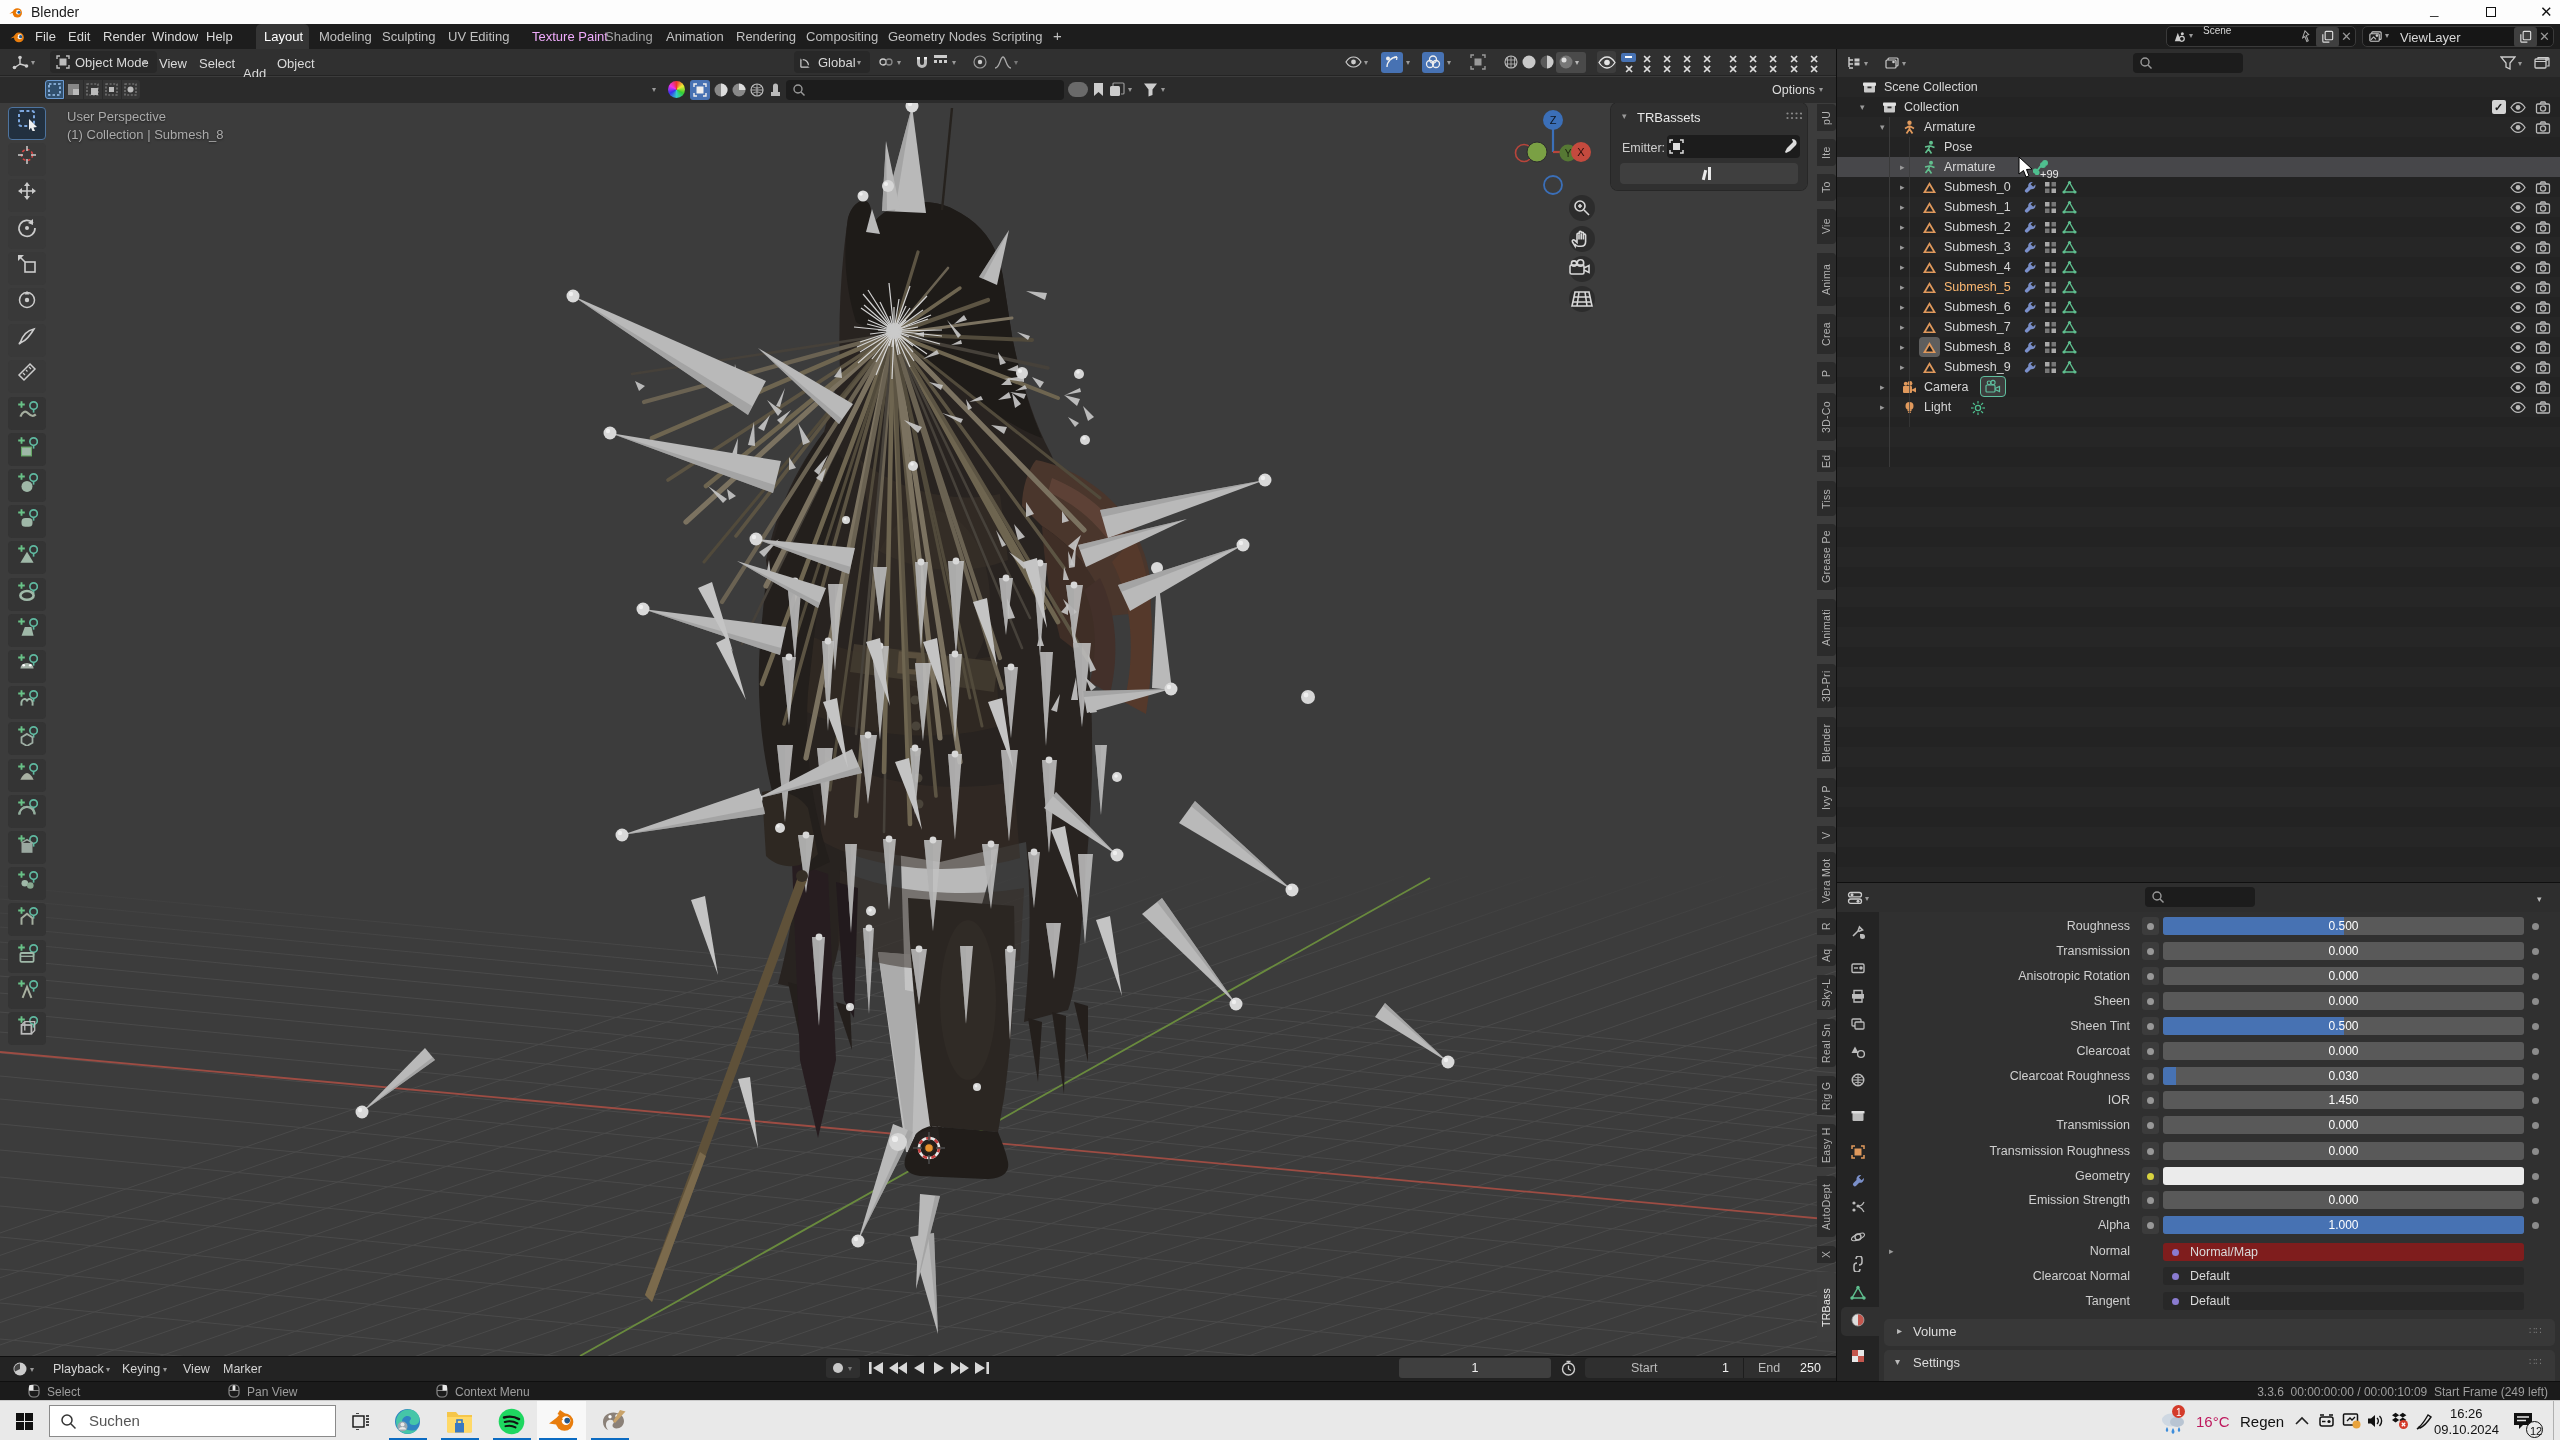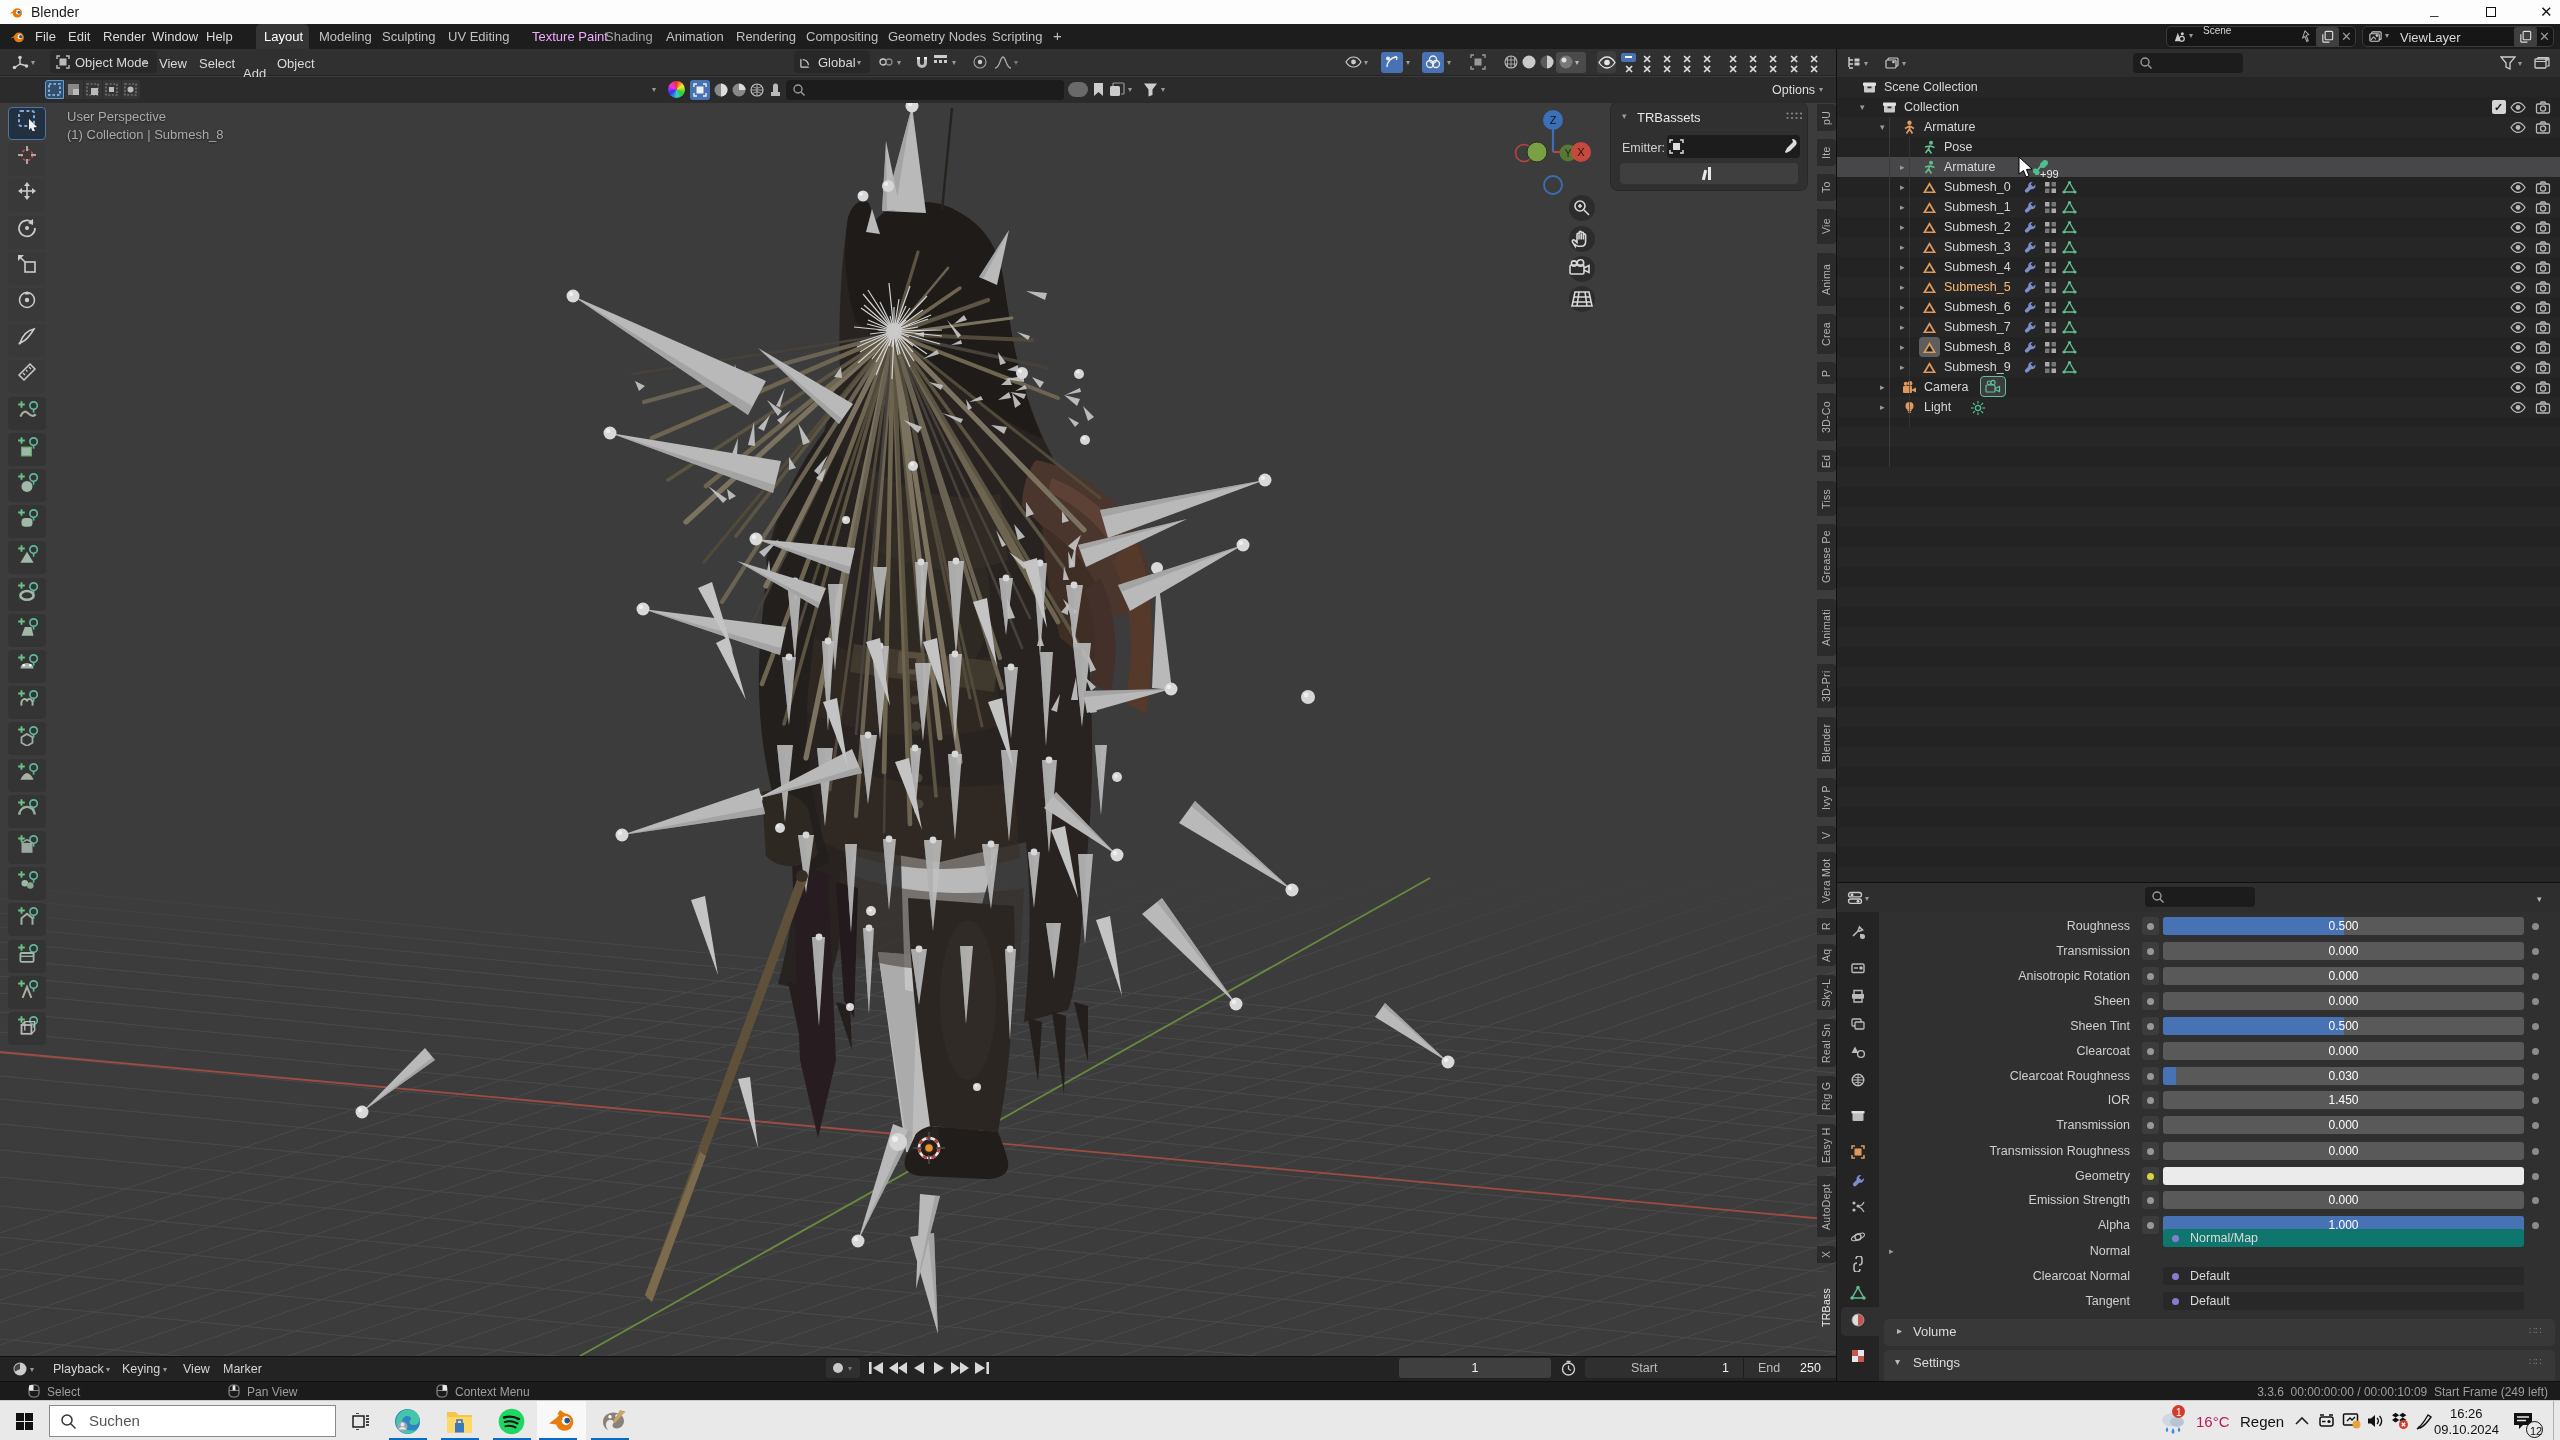--- a/index.html
+++ b/index.html
@@ -1728,21 +1728,21 @@
     <div class="t" style="right:430px;top:336px;font-size:12.5px;color:#cfcfcf;position:absolute">Alpha</div>
     <div class="a" style="left:305px;top:333px;width:17px;height:18px;background:#3c3c3c;border-radius:3px">
       <div class="a" style="left:5px;top:5.5px;width:7px;height:7px;border-radius:50%;background:#989898"></div>
     </div>
     <div class="a" style="left:326px;top:333px;width:361px;height:18px;background:#595959;border-radius:3px;overflow:hidden;color:#fff;font-size:12px;text-align:center;line-height:18px">
       <div style="position:absolute;left:0;top:0;bottom:0;width:100.0%;background:#4772b3"></div>
       <div style="position:relative">1.000</div>
     </div>
     <div class="a" style="left:695px;top:338.5px;width:7px;height:7px;border-radius:50%;background:#8b8b8b"></div>
     <div class="t" style="right:430px;top:362px;font-size:12.5px;color:#cfcfcf;position:absolute">Normal</div>
-    <div class="a" style="left:326px;top:346px;width:361px;height:18px;background:#0f766e;border-radius:3px;color:#dadada;font-size:12.5px;line-height:18px;padding-left:27px">Normal/Map<div class="a" style="left:9px;top:5.5px;width:7px;height:7px;border-radius:50%;background:#8a7bd0"></div></div>
+    <div class="a" style="left:326px;top:360px;width:361px;height:18px;background:#7f1d1d;border-radius:3px;color:#dadada;font-size:12.5px;line-height:18px;padding-left:27px">Normal/Map<div class="a" style="left:9px;top:5.5px;width:7px;height:7px;border-radius:50%;background:#8a7bd0"></div></div>
     <div class="t" style="right:430px;top:387px;font-size:12.5px;color:#cfcfcf;position:absolute">Clearcoat Normal</div>
     <div class="a" style="left:326px;top:384px;width:361px;height:18px;background:#282828;border-radius:3px;color:#dadada;font-size:12.5px;line-height:18px;padding-left:27px">Default<div class="a" style="left:9px;top:5.5px;width:7px;height:7px;border-radius:50%;background:#8a7bd0"></div></div>
     <div class="t" style="right:430px;top:412px;font-size:12.5px;color:#cfcfcf;position:absolute">Tangent</div>
     <div class="a" style="left:326px;top:409px;width:361px;height:18px;background:#282828;border-radius:3px;color:#dadada;font-size:12.5px;line-height:18px;padding-left:27px">Default<div class="a" style="left:9px;top:5.5px;width:7px;height:7px;border-radius:50%;background:#8a7bd0"></div></div>
     <div class="t" style="left:52px;top:364px;font-size:9px;color:#9a9a9a">▸</div>
     <div class="a" style="left:47px;top:436px;width:671px;height:27px;background:#383838;border-radius:5px"></div>
     <div class="t" style="left:60px;top:443px;font-size:10px;color:#bbb">▸</div>
     <div class="t" style="left:76px;top:442px;font-size:13px;color:#dcdcdc">Volume</div>
     <div class="t" style="left:692px;top:443px;color:#777;font-size:10px">∷∷</div>
     <div class="a" style="left:47px;top:467px;width:671px;height:31px;background:#383838;border-radius:5px 5px 0 0"></div>

